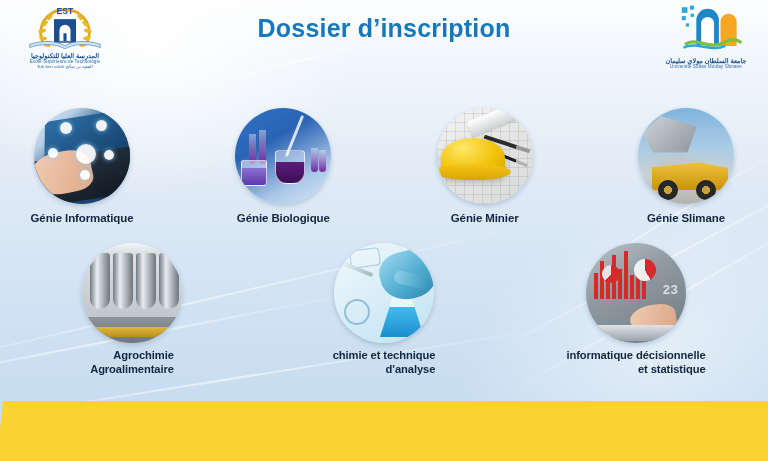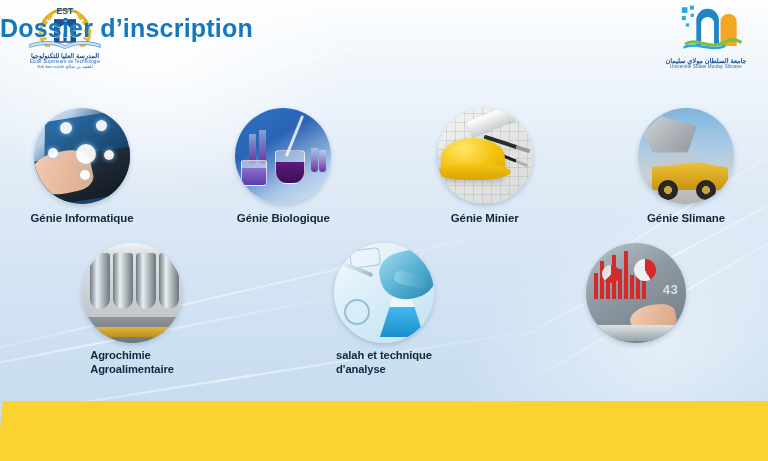--- a/index.html
+++ b/index.html
@@ -34,20 +34,21 @@
   .logo-right { position:absolute; right:10px; top:4px; width:104px; height:82px; }
 
   .logo-cap { text-align:center; line-height:1.05; }
   .cap-ar { font-size:6.5px; color:#1b4f8f; font-weight:bold; letter-spacing:.2px; }
   .cap-fr { font-size:4.6px; color:#2f6fb5; letter-spacing:.1px; }
   .cap-fr2{ font-size:4.4px; color:#2f6fb5; }
 
   
   .title {
     position:absolute; left:0; right:0; top:12px;
+    text-align:center;
     color:#1478bf;
     font-weight:bold;
     font-size:25px;
     line-height:1.28;
     letter-spacing:.2px;
     text-shadow:0 1px 0 rgba(255,255,255,.6);
   }
   .title .l2 { letter-spacing:.6px; }
 
   
@@ -63,21 +64,21 @@
     overflow:hidden; position:relative;
     box-shadow:0 2px 5px rgba(20,60,110,.22);
   }
   .row2 .circle { width:100px; height:100px; }
 
   .label {
     margin-top:7px;
     font-size:11.5px;
     font-weight:bold;
     color:#12263f;
-    text-align:left;
+    text-align:right;
     line-height:1.22;
     letter-spacing:-.1px;
     white-space:pre-line;
   }
   .row2 .label { margin-top:6px; font-size:11.2px; }
 
   
   .art { position:absolute; inset:0; }
 
   
@@ -382,41 +383,43 @@
     <div class="circle">
       <div class="art a-chem">
         <div class="mol"></div>
           <div class="rod"></div>
           <div class="ring"></div>
         <div class="erlen"></div>
           <div class="glove"></div>
           <div class="fing"></div>
       </div>
     </div>
-    <div class="label">salah et technique
+    <div class="label">chimie et technique
 d'analyse</div>
   </div>
 
   <div class="item">
     <div class="circle">
       <div class="art a-bi">
         <div class="bar" style="left:8px;height:26px;"></div>
         <div class="bar" style="left:14px;height:38px;"></div>
         <div class="bar" style="left:20px;height:20px;"></div>
         <div class="bar" style="left:26px;height:44px;"></div>
         <div class="bar" style="left:32px;height:30px;"></div>
         <div class="bar" style="left:38px;height:48px;"></div>
         <div class="bar" style="left:44px;height:24px;"></div>
         <div class="bar" style="left:50px;height:36px;"></div>
         <div class="bar" style="left:56px;height:18px;"></div>
         <div class="pie1"></div>
           <div class="pie2"></div>
-        <div class="num">43</div>
+        <div class="num">23</div>
         <div class="handb"></div>
           <div class="lapb"></div>
       </div>
     </div>
+    <div class="label">informatique décisionnelle
+et statistique</div>
   </div>
 
 
 </div>
 
 <div class="banner"></div>
 
 </body></html>

